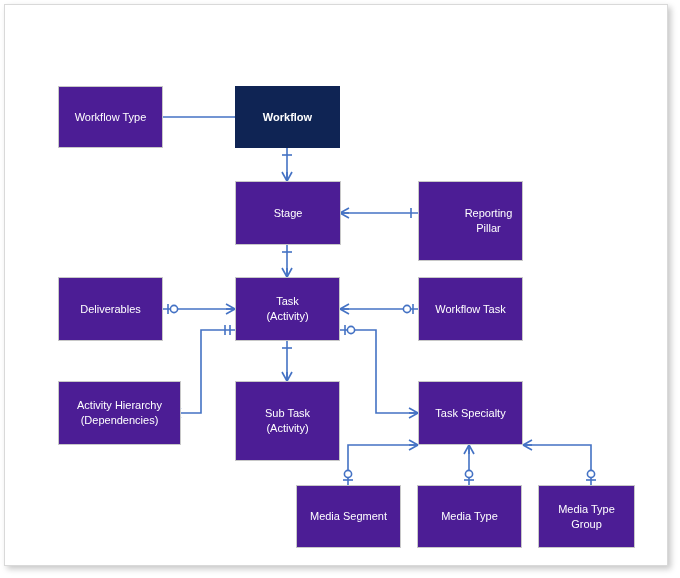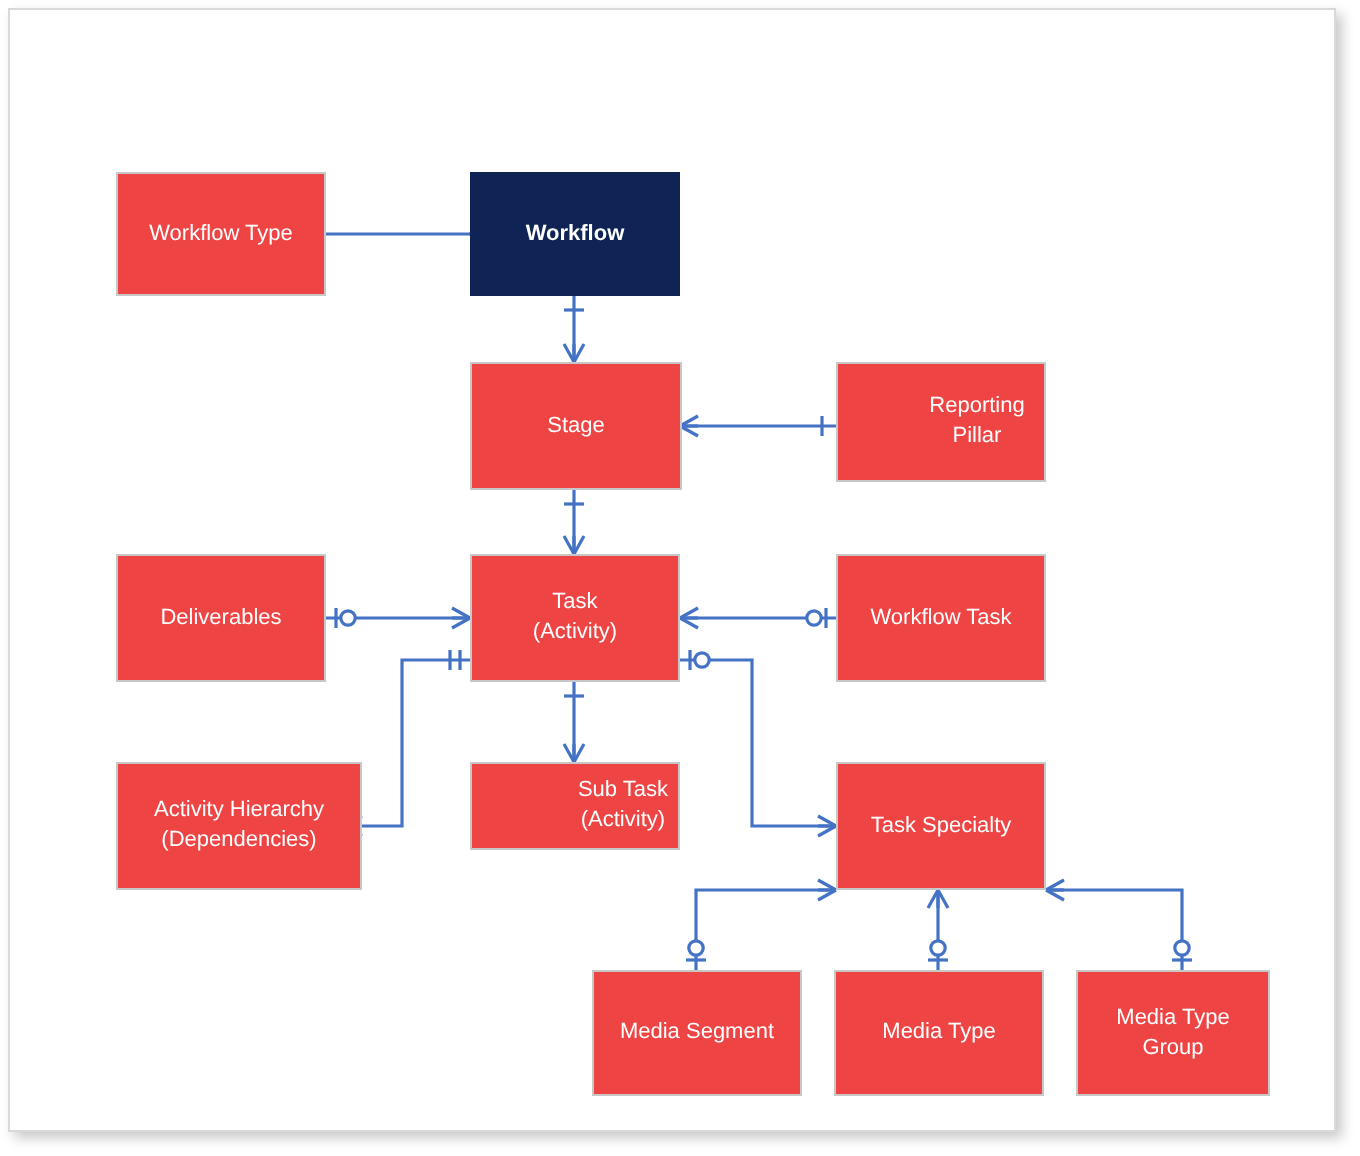--- a/index.html
+++ b/index.html
@@ -14,21 +14,21 @@
 
   #title{position:absolute;left:120px;top:18px;width:420px;
          font-size:17px;font-weight:bold;color:#000000;
          letter-spacing:.2px;text-align:center;white-space:nowrap;}
 
   .node{position:absolute;box-sizing:border-box;
         border:1px solid #c8c8c8;
         display:flex;align-items:center;justify-content:center;
         text-align:center;color:#ffffff;font-size:11px;line-height:1.35;
         z-index:3;}
-  .node.fill-light{background:#ef4444;}
+  .node.fill-light{background:#4c1d95;}
   .node.fill-dark{background:#0F2454;border-color:#0F2454;font-weight:bold;}
   .node .lbl{padding:0 5px;white-space:pre-line;}
 
   svg#wires{position:absolute;left:0;top:0;width:662px;height:560px;
             z-index:1;overflow:visible;}
   svg#wires line,svg#wires path,svg#wires polyline{
     stroke:#4472C4;stroke-width:1.6;fill:none;}
   svg#wires circle{stroke:#4472C4;stroke-width:1.6;fill:#ffffff;}
 </style>
 </head>
@@ -112,38 +112,38 @@
     <div id="nodes">
         <div class="node fill-light" style="left: 53px; top: 81px; width: 105px; height: 62px;">
           <span class="lbl">Workflow Type</span>
         </div>
         <div class="node fill-dark" style="left: 230px; top: 81px; width: 105px; height: 62px;">
           <span class="lbl">Workflow</span>
         </div>
         <div class="node fill-light" style="left: 230px; top: 176px; width: 106px; height: 64px;">
           <span class="lbl">Stage</span>
         </div>
-        <div class="node fill-light" style="left: 413px; top: 176px; width: 105px; height: 60px; padding-left: 36px;">
+        <div class="node fill-light" style="left: 413px; top: 176px; width: 105px; height: 80px; padding-left: 36px;">
           <span class="lbl">Reporting Pillar</span>
         </div>
         <div class="node fill-light" style="left: 53px; top: 272px; width: 105px; height: 64px;">
           <span class="lbl">Deliverables</span>
         </div>
         <div class="node fill-light" style="left: 230px; top: 272px; width: 105px; height: 64px;">
           <span class="lbl">Task
 (Activity)</span>
         </div>
         <div class="node fill-light" style="left: 413px; top: 272px; width: 105px; height: 64px;">
           <span class="lbl">Workflow Task</span>
         </div>
         <div class="node fill-light" style="left: 53px; top: 376px; width: 123px; height: 64px;">
           <span class="lbl">Activity Hierarchy
 (Dependencies)</span>
         </div>
-        <div class="node fill-light" style="left: 230px; top: 376px; width: 105px; height: 44px; justify-content: flex-end;">
+        <div class="node fill-light" style="left: 230px; top: 376px; width: 105px; height: 80px;">
           <span class="lbl">Sub Task
 (Activity)</span>
         </div>
         <div class="node fill-light" style="left: 413px; top: 376px; width: 105px; height: 64px;">
           <span class="lbl">Task Specialty</span>
         </div>
         <div class="node fill-light" style="left: 291px; top: 480px; width: 105px; height: 63px;">
           <span class="lbl">Media Segment</span>
         </div>
         <div class="node fill-light" style="left: 412px; top: 480px; width: 105px; height: 63px;">

